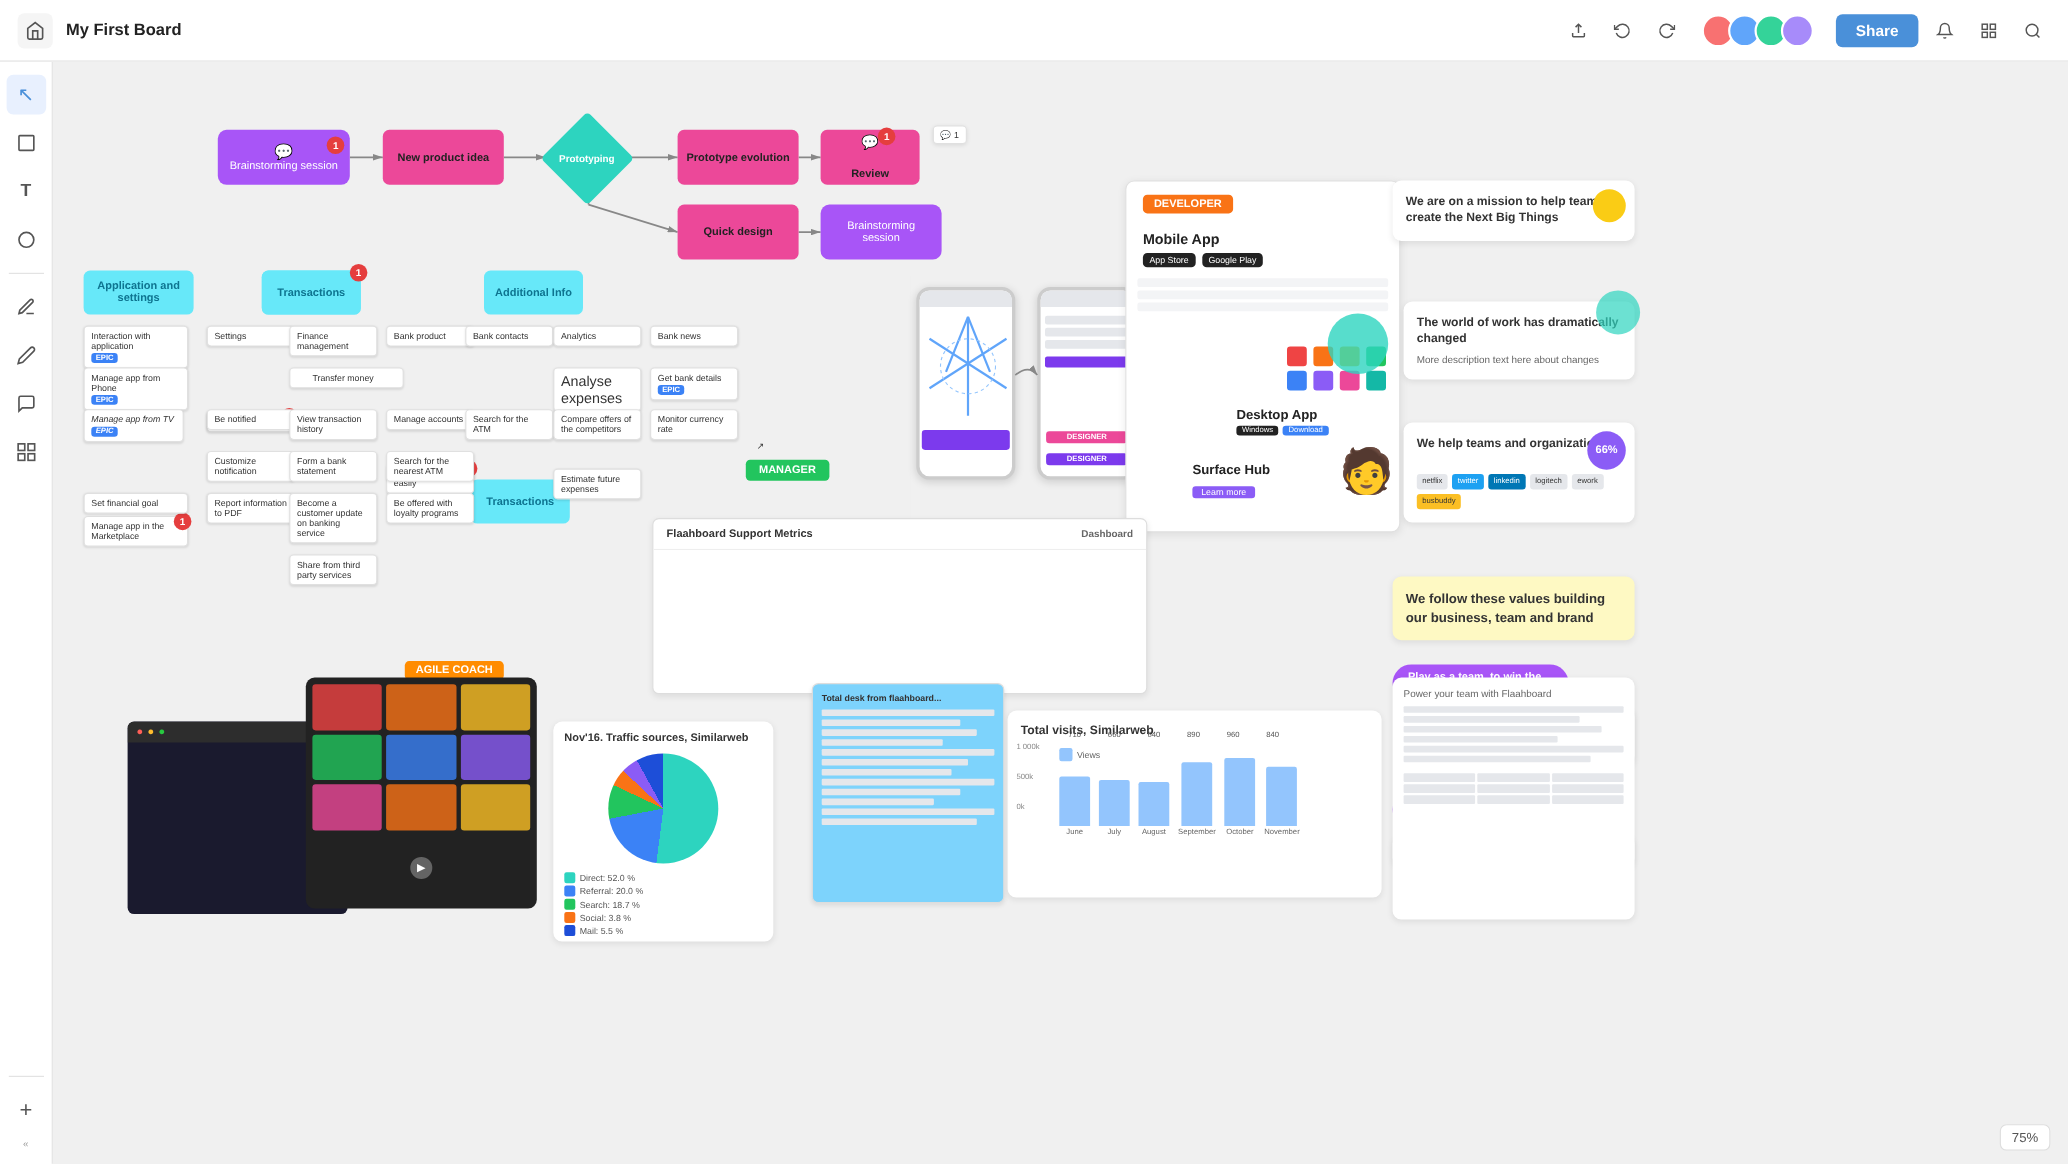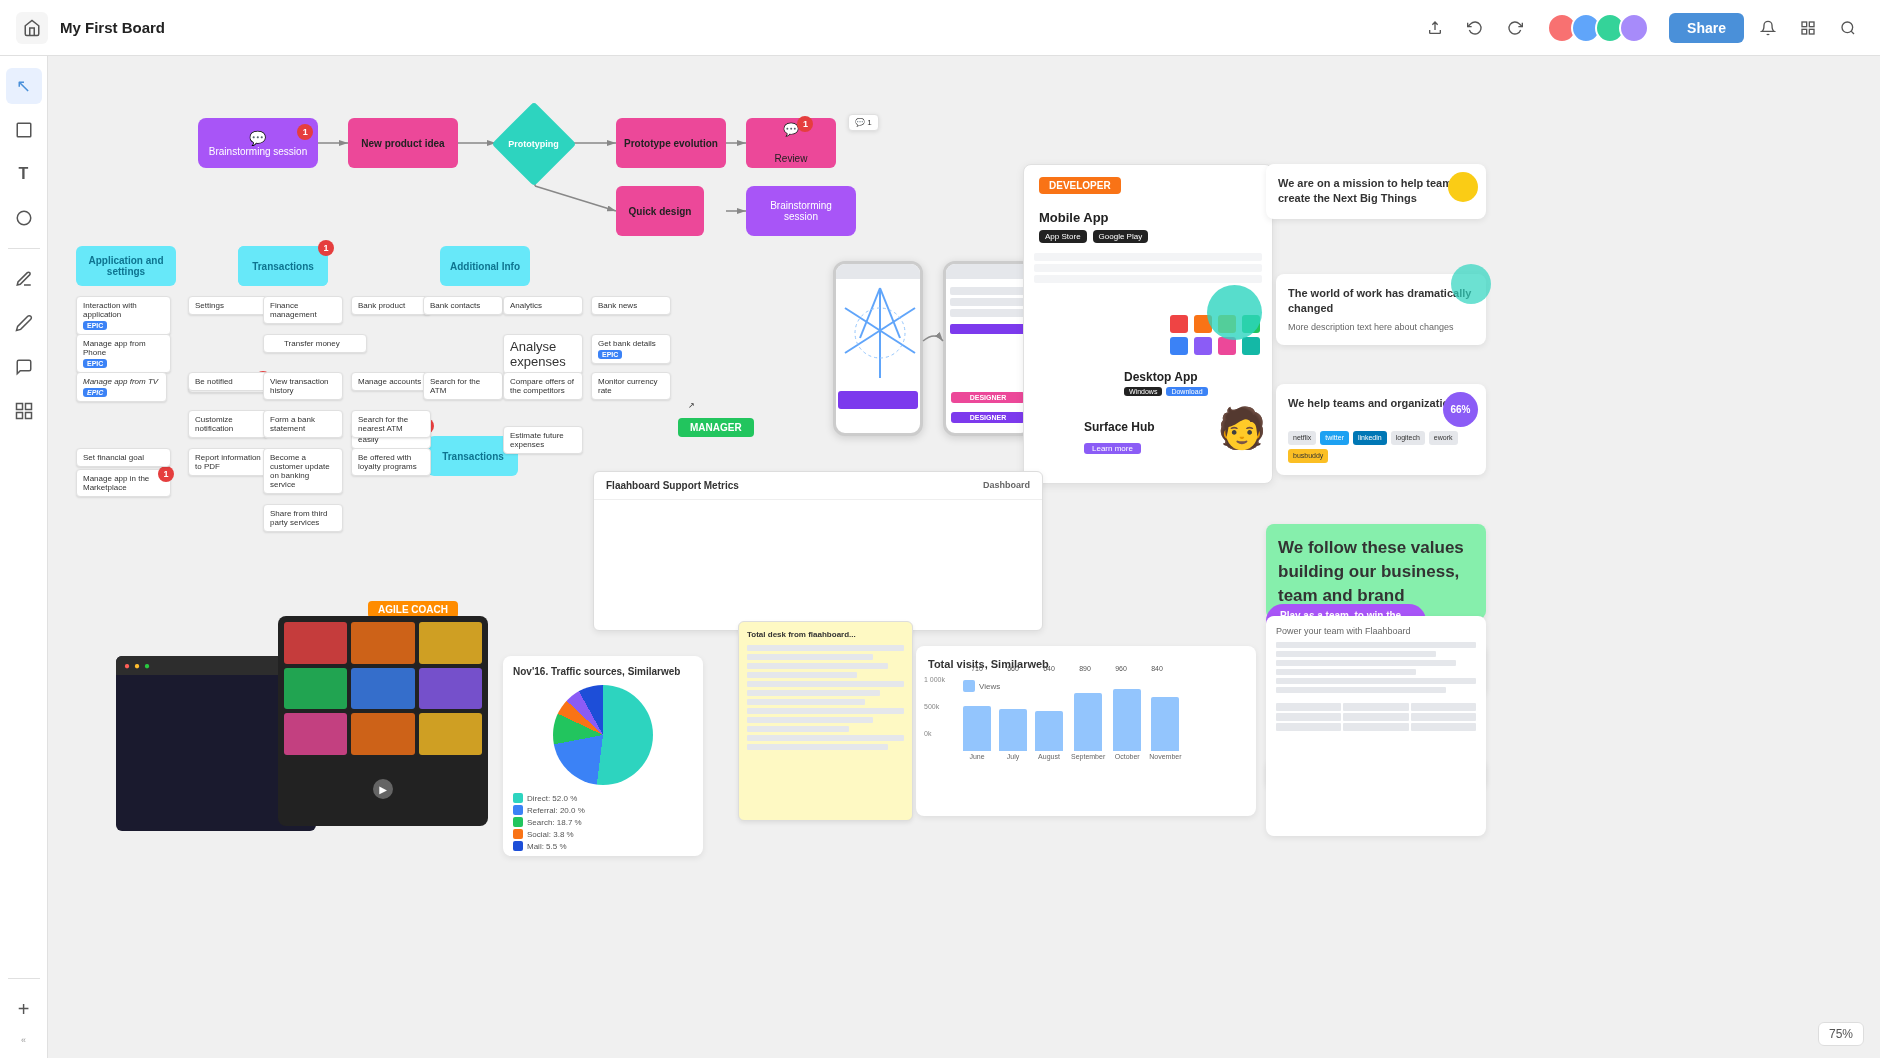--- a/index.html
+++ b/index.html
@@ -255,26 +255,26 @@
       <div style="position:absolute; top:0; left:0; width:75px; height:75px; display:flex; align-items:center; justify-content:center; font-size:9px; font-weight:600; color:#fff; text-align:center; z-index:1;">Prototyping</div>
     </div>
 
     <div class="node node-yellow" style="left:568px; top:62px; width:110px; height:50px; position:absolute; border-radius:6px;">
       <span style="font-size:10px; font-weight:600;">Prototype evolution</span>
     </div>
 
     <div class="node node-yellow" style="left:698px; top:62px; width:90px; height:50px; position:absolute; border-radius:6px;">
       <div style="position:relative; text-align:center;">
         <div style="font-size:13px;">💬</div>
-        <div style="font-size:10px; font-weight:400;margin-top:16px;">Review</div>
+        <div style="font-size:10px; font-weight:700;margin-top:16px;">Review</div>
         <div class="badge">1</div>
       </div>
     </div>
 
-    <div class="node node-yellow" style="left:568px; top:130px; width:88px; height:50px; position:absolute; border-radius:6px;">
+    <div class="node node-yellow" style="left:568px; top:130px; width:110px; height:50px; position:absolute; border-radius:6px;">
       <span style="font-size:10px; font-weight:600;">Quick design</span>
     </div>
 
     <div class="node node-purple" style="left:698px; top:130px; width:110px; height:50px; position:absolute; border-radius:8px;">
       <span style="font-size:10px; text-align:center;">Brainstorming session</span>
     </div>
 
     <div style="position:absolute; left:28px; top:190px; background:#67e8f9; border-radius:6px; padding:6px 10px; font-size:10px; font-weight:600; width:100px; height:40px; display:flex; align-items:center; justify-content:center; text-align:center; color:#0e7490;">
       Application and settings
     </div>
@@ -541,21 +541,21 @@
         <div style="display:flex; flex-wrap:wrap; gap:4px; margin-top:20px;">
           <div style="background:#e5e7eb; border-radius:3px; padding:2px 5px; font-size:7px;">netflix</div>
           <div style="background:#1da1f2; color:#fff; border-radius:3px; padding:2px 5px; font-size:7px;">twitter</div>
           <div style="background:#0077b5; color:#fff; border-radius:3px; padding:2px 5px; font-size:7px;">linkedin</div>
           <div style="background:#e5e7eb; border-radius:3px; padding:2px 5px; font-size:7px;">logitech</div>
           <div style="background:#e5e7eb; border-radius:3px; padding:2px 5px; font-size:7px;">ework</div>
           <div style="background:#fbbf24; border-radius:3px; padding:2px 5px; font-size:7px;">busbuddy</div>
         </div>
       </div>
 
-      <div style="position:absolute; top:360px; left:0; right:0; background:#86efac; border-radius:8px; padding:12px; font-size:17px; color:#333; box-shadow:0 2px 6px rgba(0,0,0,0.08); line-height:1.4;">
+      <div style="position:absolute; top:360px; left:0; right:0; background:#fef9c3; border-radius:8px; padding:12px; font-size:12px; color:#333; box-shadow:0 2px 6px rgba(0,0,0,0.08); line-height:1.4;">
         <strong>We follow these values building our business, team and brand</strong>
       </div>
 
       <div style="position:absolute; top:440px; left:0; background:#a855f7; color:#fff; border-radius:20px; padding:6px 14px; font-size:10px; font-weight:600; max-width:160px;">
         Play as a team, to win the world
       </div>
 
       <div style="position:absolute; top:480px; left:20px; right:0; background:#fff; border-radius:8px; padding:10px; font-size:11px; color:#333; box-shadow:0 2px 6px rgba(0,0,0,0.08); line-height:1.4;">
         <strong>Creating a better version of ourselves every day</strong>
       </div>
@@ -690,21 +690,21 @@
         <div style="background:#ec4899; border-radius:3px; opacity:0.8;"></div>
         <div style="background:#f97316; border-radius:3px; opacity:0.8;"></div>
         <div style="background:#fbbf24; border-radius:3px; opacity:0.8;"></div>
 
         <div style="grid-column:2; display:flex; align-items:center; justify-content:center;">
           <div style="width:20px; height:20px; border-radius:50%; background:rgba(255,255,255,0.3); display:flex; align-items:center; justify-content:center; font-size:10px; color:#fff;">▶</div>
         </div>
       </div>
     </div>
 
-    <div style="position:absolute; left:690px; top:565px; width:175px; height:200px; background:#fef9c3; border-radius:6px; border:1px solid #ddd; padding:8px; overflow:hidden; box-shadow:0 2px 4px rgba(0,0,0,0.08);">
+    <div style="position:absolute; left:690px; top:565px; width:175px; height:200px; background:#7dd3fc; border-radius:6px; border:1px solid #ddd; padding:8px; overflow:hidden; box-shadow:0 2px 4px rgba(0,0,0,0.08);">
       <div style="font-size:8px; font-weight:600; color:#333; margin-bottom:6px;">Total desk from flaahboard...</div>
       <div style="display:flex; flex-direction:column; gap:3px;">
         <div style="height:6px; background:#e5e7eb; border-radius:1px;"></div>
         <div style="height:6px; background:#e5e7eb; border-radius:1px; width:80%;"></div>
         <div style="height:6px; background:#e5e7eb; border-radius:1px; width:90%;"></div>
         <div style="height:6px; background:#e5e7eb; border-radius:1px; width:70%;"></div>
         <div style="height:6px; background:#e5e7eb; border-radius:1px;"></div>
         <div style="height:6px; background:#e5e7eb; border-radius:1px; width:85%;"></div>
         <div style="height:6px; background:#e5e7eb; border-radius:1px; width:75%;"></div>
         <div style="height:6px; background:#e5e7eb; border-radius:1px;"></div>

